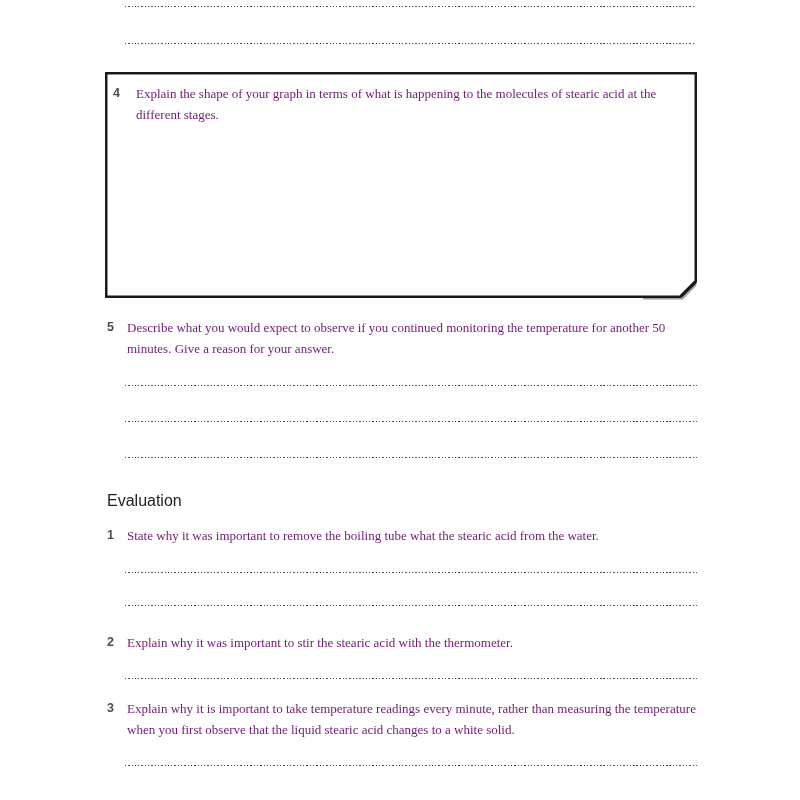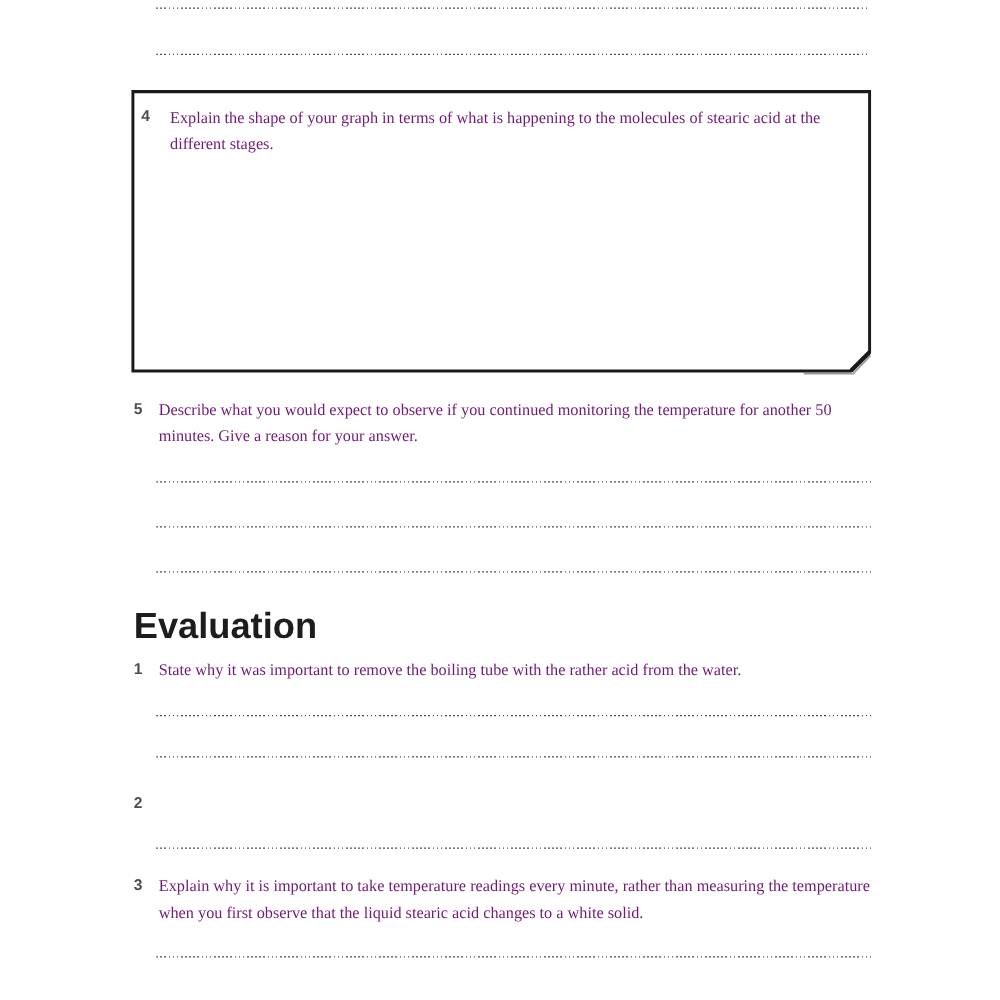--- a/index.html
+++ b/index.html
@@ -49,22 +49,22 @@
   .q5{margin-top:19px;}
   .q-lines{margin-left:125px;margin-right:103px;}
   .q-lines .dotted-line + .dotted-line{margin-top:31px;}
   .q5-lines{margin-top:25px;}
   .q5-lines .dotted-line + .dotted-line{margin-top:34px;}
 
   
   .section-heading{
     margin:30px 0 0 107px;
     font-family:"Liberation Sans", sans-serif;
-    font-weight:bold;
-    font-size:29px;line-height:26px;
+    font-weight:normal;
+    font-size:16px;line-height:26px;
     color:#1d1d1d;
   }
   .eq1{margin-top:11px;}
   .eq1-lines{margin-top:25px;}
   .eq2{margin-top:26px;}
   .eq2-lines{margin-top:24px;}
   .eq3{margin-top:19px;}
   .eq3-lines{margin-top:24px;}
 </style>
 </head>
@@ -106,29 +106,30 @@
   <div class="q-lines q5-lines">
       <div class="dotted-line"></div>
       <div class="dotted-line"></div>
       <div class="dotted-line"></div>
     </div>
 
   <h2 class="section-heading">Evaluation</h2>
 
   <div class="question eq1">
     <div class="q-num">1</div>
-    <div class="q-text">State why it was important to remove the boiling tube with the rather acid from the water.</div>
+    <div class="q-text">State why it was important to remove the boiling tube what the stearic acid from the water.</div>
   </div>
   <div class="q-lines eq1-lines">
       <div class="dotted-line"></div>
       <div class="dotted-line"></div>
     </div>
 
   <div class="question eq2">
     <div class="q-num">2</div>
+    <div class="q-text">Explain why it was important to stir the stearic acid with the thermometer.</div>
   </div>
   <div class="q-lines eq2-lines">
       <div class="dotted-line"></div>
     </div>
 
   <div class="question eq3">
     <div class="q-num">3</div>
     <div class="q-text">Explain why it is important to take temperature readings every minute, rather than measuring the temperature when you first observe that the liquid stearic acid changes to a white solid.</div>
   </div>
   <div class="q-lines eq3-lines">

